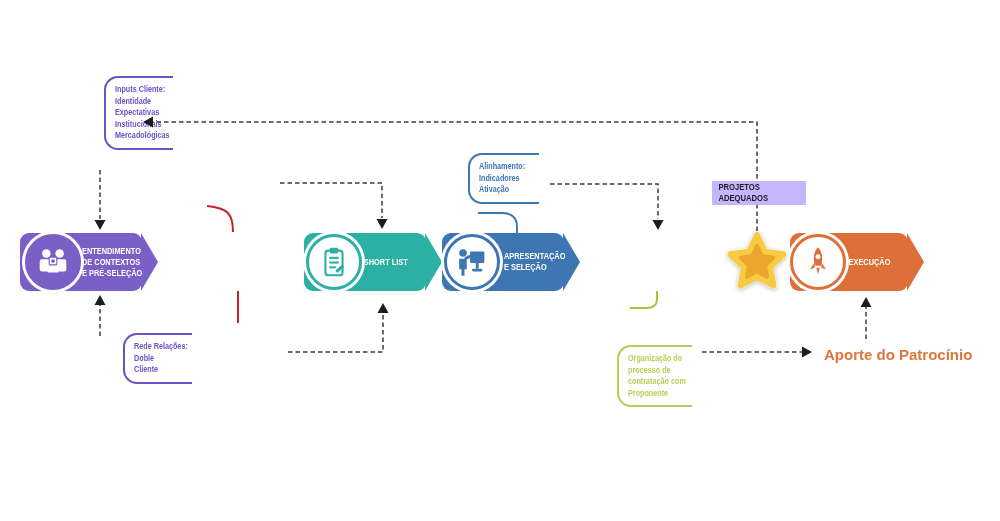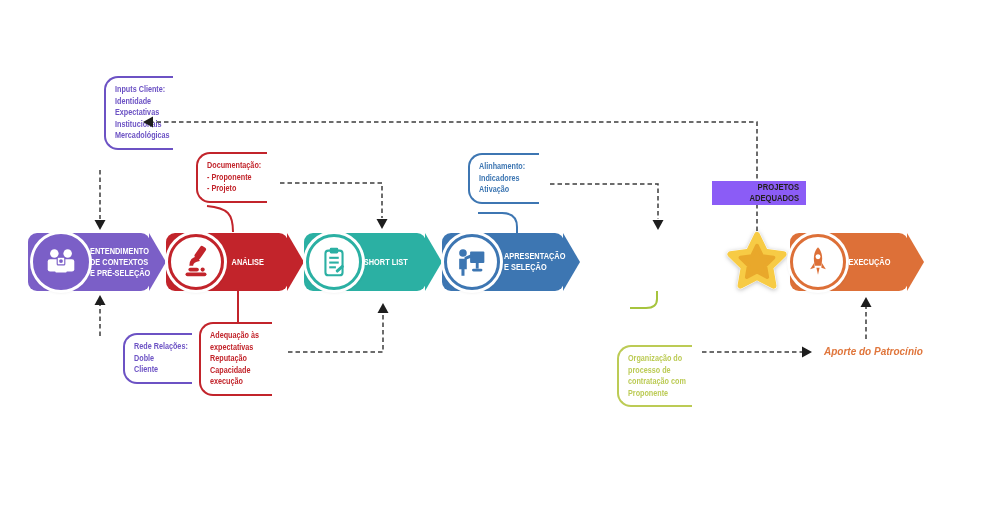--- a/index.html
+++ b/index.html
@@ -29,23 +29,23 @@
 
   
   .note{position:absolute;border:2px solid var(--c);border-right:none;
         border-radius:14px 0 0 14px;padding:6px 0 6px 9px;color:var(--c);
         font-weight:bold;font-size:8.5px;line-height:11.5px;background:transparent;}
   .note .cond{display:inline-block;transform:scaleX(.85);transform-origin:left top;
               white-space:nowrap;}
   .note span{display:block;white-space:nowrap;}
 
   .free-label{position:absolute;font-weight:bold;white-space:nowrap;}
-  .milestone-label{font-size:9px;line-height:11px;color:#231f20;text-align:right;
-                   background:#8b5cf6;padding:1px 2px;z-index:3;}
-  .aporte-label{font-size:10px;color:var(--c);font-style:italic;}
+  .milestone-label{font-size:9px;line-height:11px;color:#231f20;text-align:left;
+                   background:#c4b5fd;padding:1px 2px;z-index:3;}
+  .aporte-label{font-size:15px;color:var(--c);}
 
   .conn-layer{position:absolute;left:0;top:0;width:1000px;height:521px;z-index:1;
               pointer-events:none;}
   .star-wrap{position:absolute;left:722px;top:227px;width:70px;height:70px;z-index:5;
              filter:drop-shadow(0 1px 2px rgba(0,0,0,.25));}
   .cond-center{display:inline-block;transform:scaleX(.85);transform-origin:center top;}
 </style>
 </head>
 <body>
 
@@ -73,21 +73,21 @@
       <polygon points="860.5,307 871.5,307 866,297"></polygon>
     </g>
     <g fill="none" stroke-width="2">
       <path d="M207,206 C228,208 233,214 233,232" stroke="#C2242B"></path>
       <path d="M238,291 V323" stroke="#C2242B"></path>
       <path d="M478,213 H502 Q517,213 517,227 V233" stroke="#3D76B2"></path>
       <path d="M657,291 V299 Q657,308 646,308 H630" stroke="#A6C43D"></path>
     </g>
   </svg>
 
-  <div class="stage" style="left: 28px; width: 122px; --c: #7B5FC7;">
+  <div class="stage" style="left: 20px; width: 122px; --c: #7B5FC7;">
     <div class="stage-body"></div>
     <div class="stage-tip"></div>
     <div class="stage-circle filled" style="left:5px;">
       <svg width="38" height="38" viewBox="0 0 40 40">
         <g fill="#ffffff">
           <circle cx="13" cy="11" r="4.5"></circle>
             <rect x="6" y="17" width="14" height="13" rx="2.5"></rect>
           <circle cx="27" cy="11" r="4.5"></circle>
             <rect x="20" y="17" width="14" height="13" rx="2.5"></rect>
         </g>
@@ -98,38 +98,20 @@
     </div>
     <div class="stage-label">
       <div class="cond">
         <span>ENTENDIMENTO</span>
         <span>DE CONTEXTOS</span>
         <span>E PRÉ-SELEÇÃO</span>
       </div>
     </div>
   </div>
 
-  <div class="stage" style="left: 166px; width: 122px; --c: #C2242B;">
-    <div class="stage-body"></div>
-    <div class="stage-tip"></div>
-    <div class="stage-circle" style="left:2px;">
-      <svg width="38" height="38" viewBox="0 0 40 40">
-        <g fill="currentColor">
-          <rect x="21" y="3" width="7" height="14" rx="2" transform="rotate(35 24.5 10)"></rect>
-          <path d="M13 24 q0 -9 9 -10 l2 5 q-7 1 -7 5 z"></path>
-          <rect x="9" y="31" width="22" height="4" rx="2"></rect>
-          <rect x="12" y="26" width="11" height="4" rx="2"></rect>
-          <circle cx="27" cy="28" r="2.2"></circle>
-        </g>
-      </svg>
-    </div>
-    <div class="stage-label centered">
-      <div class="cond"><span>ANÁLISE</span></div>
-    </div>
-  </div>
 
   <div class="stage" style="left: 442px; width: 122px; --c: #3D76B2;">
     <div class="stage-body"></div>
     <div class="stage-tip"></div>
     <div class="stage-circle" style="left:2px;">
       <svg width="38" height="38" viewBox="0 0 40 40">
         <g fill="currentColor">
           <rect x="18" y="9" width="15" height="12" rx="1"></rect>
           <rect x="24" y="21" width="3" height="6"></rect>
           <rect x="20" y="27" width="11" height="3" rx="1.5"></rect>
@@ -204,53 +186,37 @@
   <div class="note" style="left: 84px; top: 76px; width: 58px; margin-left: 20px; --c: #6C52C4;">
     <div class="cond">
       <span>Inputs Cliente:</span>
       <span>Identidade</span>
       <span>Expectativas</span>
       <span>Institucionais</span>
       <span>Mercadológicas</span>
     </div>
   </div>
 
-  <div class="note" style="left: 196px; top: 152px; width: 60px; --c: #C2242B;">
-    <div class="cond">
-      <span>Documentação:</span>
-      <span>- Proponente</span>
-      <span>- Projeto</span>
-    </div>
-  </div>
 
   <div class="note" style="left: 468px; top: 153px; width: 60px; --c: #3D76B2;">
     <div class="cond">
       <span>Alinhamento:</span>
       <span>Indicadores</span>
       <span>Ativação</span>
     </div>
   </div>
 
   <div class="note" style="left: 87px; top: 333px; width: 58px; margin-left: 36px; --c: #6C52C4;">
     <div class="cond">
       <span>Rede Relações:</span>
       <span>Doble</span>
       <span>Cliente</span>
     </div>
   </div>
 
-  <div class="note" style="left: 199px; top: 322px; width: 62px; --c: #C2242B;">
-    <div class="cond">
-      <span>Adequação às</span>
-      <span>expectativas</span>
-      <span>Reputação</span>
-      <span>Capacidade</span>
-      <span>execução</span>
-    </div>
-  </div>
 
   <div class="note" style="left: 617px; top: 308px; width: 64px; margin-top: 37px; --c: #BCCB55;">
     <div class="cond">
       <span>Organização do</span>
       <span>processo de</span>
       <span>contratação com</span>
       <span>Proponente</span>
     </div>
   </div>
 

